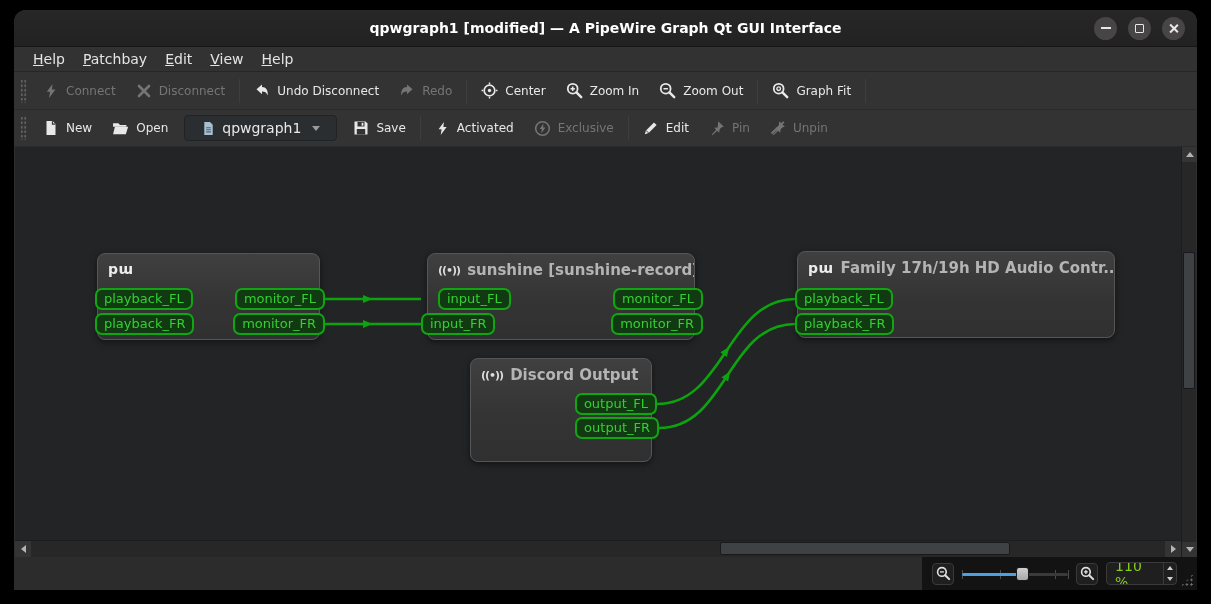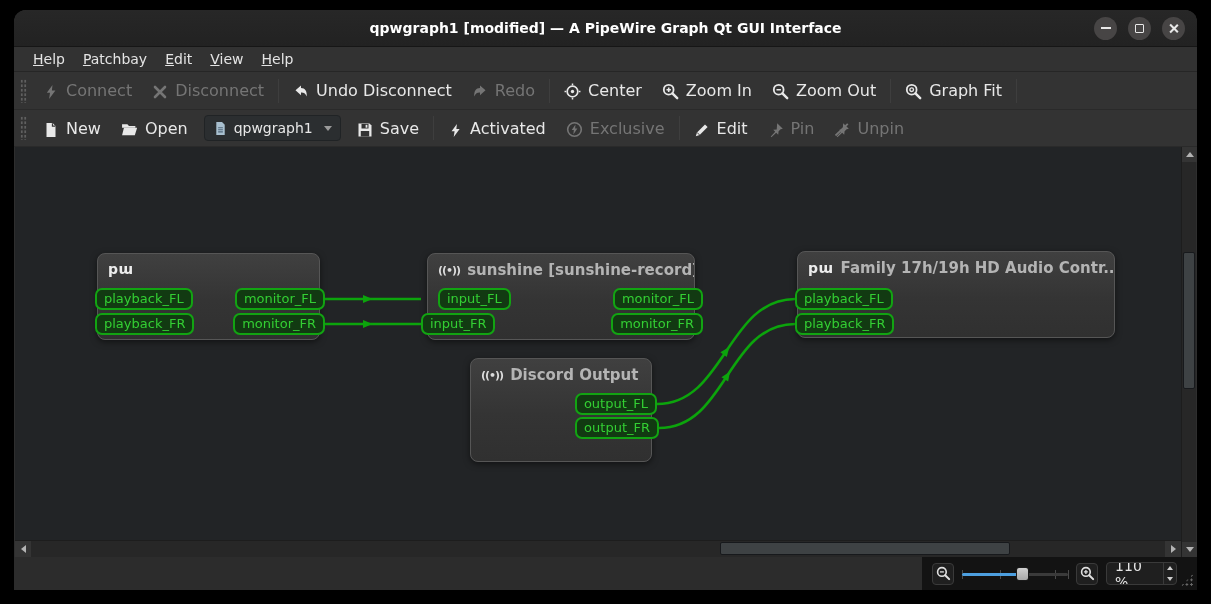--- a/index.html
+++ b/index.html
@@ -27,27 +27,27 @@
     border-bottom:1px solid #262626; }
   .menu-item { display:inline-block; color:#e4e4e4; font-size:14px; padding:2px 9px; }
   .menu-item::first-letter { text-decoration:underline; }
 
   
   .toolbar { height:38px; background:#333; display:flex; align-items:center; padding:0 4px;
     border-bottom:1px solid #2a2a2a; }
   .toolbar.second { height:37px; }
   .grip { width:7px; height:24px; margin:0 6px 0 2px;
     background-image:radial-gradient(#606060 1px, transparent 1.3px); background-size:3.5px 4.5px; }
-  .tb-item { display:inline-flex; align-items:flex-end; gap:7px; padding:6px 10px; color:#e8e8e8;
-    font-size:16px; white-space:nowrap; border-radius:3px; }
+  .tb-item { display:inline-flex; align-items:center; gap:7px; padding:6px 10px; color:#e8e8e8;
+    font-size:12px; white-space:nowrap; border-radius:3px; }
   .tb-item.disabled { color:#757575; }
   .tb-sep { width:1px; height:24px; background:#272727; border-right:1px solid #3e3e3e; margin:0 4px; }
   .tb-item svg { flex:0 0 auto; }
   .combo { display:inline-flex; align-items:center; gap:6px; background:#2b2e30; border:1px solid #202325;
-    border-radius:4px; padding:4px 8px; margin:0 6px; color:#e8e8e8; font-size:14px; }
+    border-radius:4px; padding:4px 16px; margin:0 6px; color:#e8e8e8; font-size:14px; }
   .combo-arrow { width:0; height:0; border-left:4.5px solid transparent; border-right:4.5px solid transparent;
     border-top:5px solid #9a9a9a; margin-left:5px; }
 
   
   .canvas-wrap { position:absolute; left:1px; top:137px; width:1181px; height:410px; background:#232323; }
   .canvas { position:absolute; left:0; top:0; width:1166px; height:393px; overflow:hidden; background:#222426; }
   svg.wires { position:absolute; left:0; top:0; }
   .wire { stroke:#0ca40c; stroke-width:2.6; fill:none; }
   .arrow { fill:#0ca40c; }
 
@@ -80,21 +80,21 @@
   .zp-btn { width:24px; height:22px; background:#1f1f1f; border:1px solid #3a3a3a; border-radius:4px;
     display:flex; align-items:center; justify-content:center; color:#e0e0e0; }
   .slider { position:relative; width:116px; height:20px; }
   .slider .track { position:absolute; left:0; right:0; top:9px; height:3px; background:#3a3a3a; border-radius:2px; }
   .slider .fill { position:absolute; left:0; width:57%; top:9px; height:3px; background:#4d9fdf; border-radius:2px; }
   .slider .tick { position:absolute; top:6px; width:1px; height:9px; background:#4a4a4a; }
   .slider .handle { position:absolute; left:57%; top:3px; width:13px; height:14px; margin-left:-6px;
     background:linear-gradient(#cfcfcf,#a8a8a8); border:1px solid #1a1a1a; border-radius:3px; }
   .spinbox { display:flex; align-items:stretch; background:#1f1f1f; border:1px solid #3a3a3a;
     border-radius:4px; height:23px; overflow:hidden; }
-  .spin-value { color:#e5e5e5; font-size:14px; padding:2px 8px; align-self:center; }
+  .spin-value { color:#84cc16; font-size:14px; padding:2px 8px; align-self:center; }
   .spin-steps { width:15px; border-left:1px solid #3a3a3a; display:flex; flex-direction:column; }
   .spin-steps span { flex:1; display:flex; align-items:center; justify-content:center; }
   .spin-steps .tri-up { border-bottom-color:#cfcfcf; border-left-width:3.5px; border-right-width:3.5px; border-bottom-width:4.5px; }
   .spin-steps .tri-down { border-top-color:#cfcfcf; border-left-width:3.5px; border-right-width:3.5px; border-top-width:4.5px; }
   .resize-grip { position:absolute; right:3px; bottom:3px; width:14px; height:14px;
     background-image:radial-gradient(#6a6a6a 1.1px, transparent 1.3px); background-size:4.6px 4.6px;
     clip-path:polygon(100% 0, 100% 100%, 0 100%); }
 
   .icon { display:inline-flex; }
 </style>

